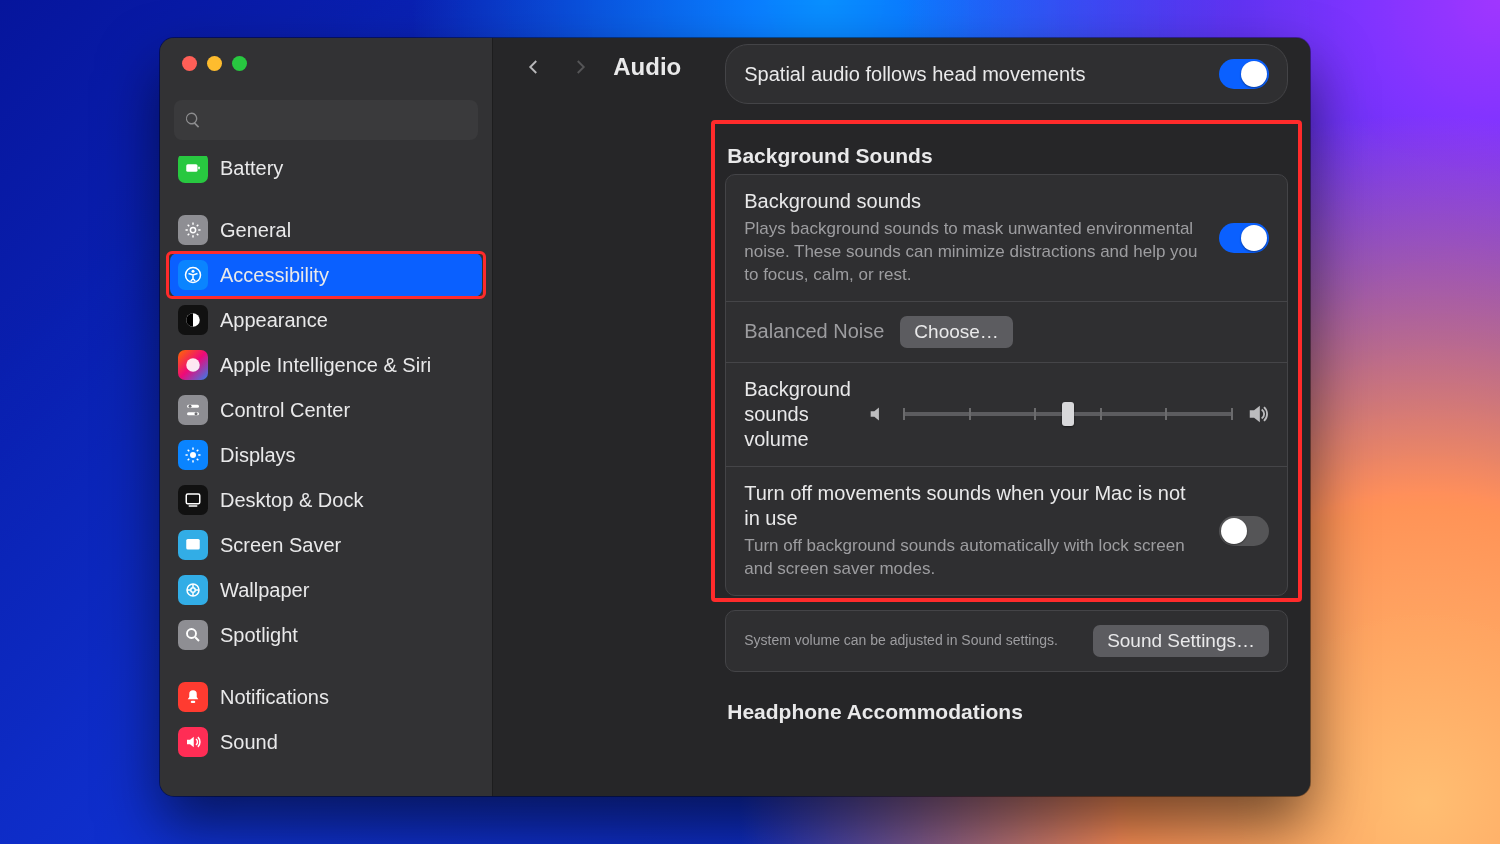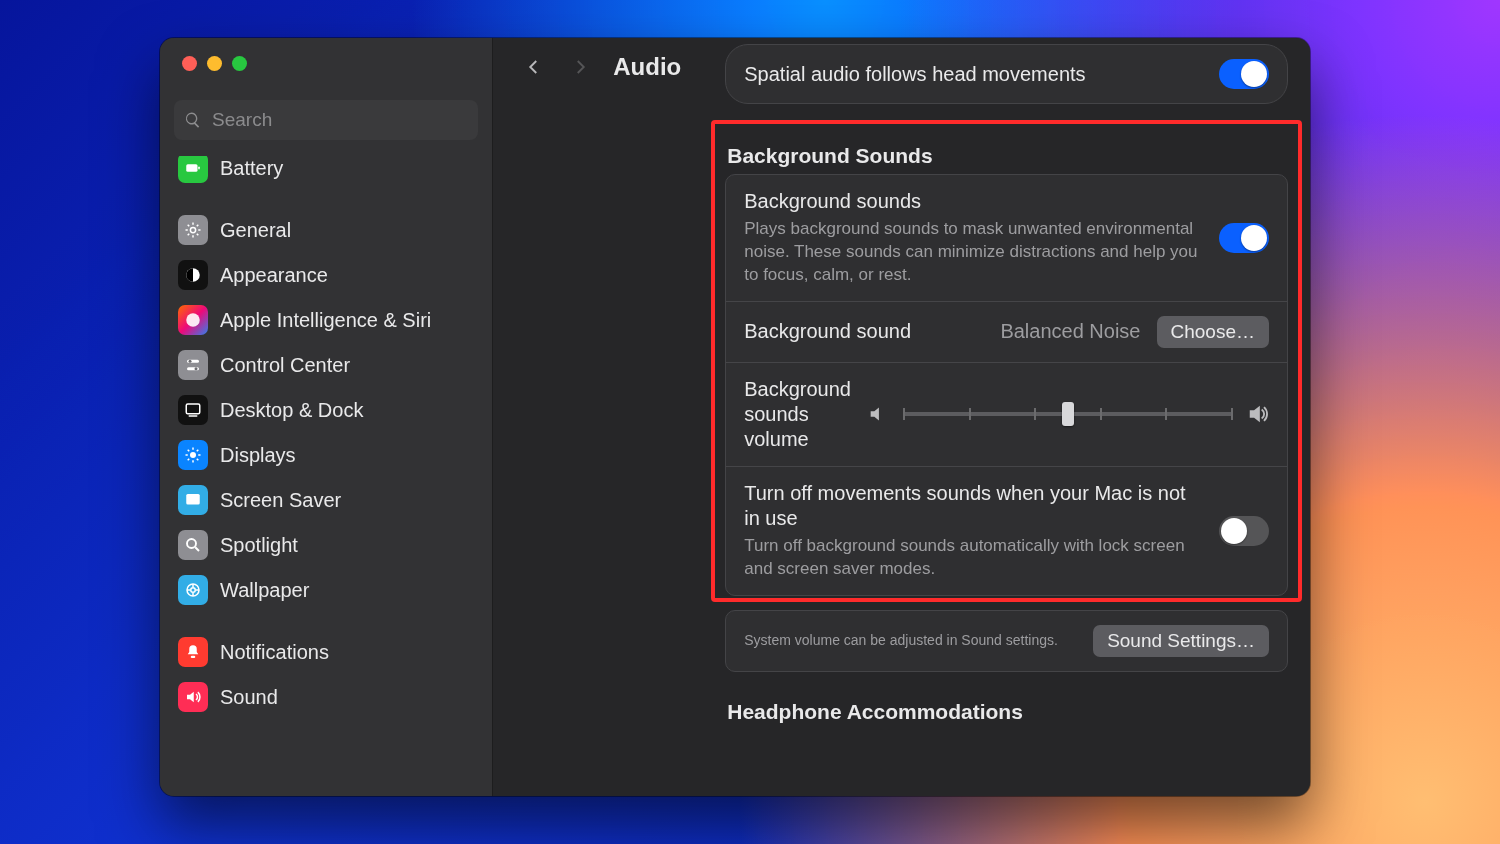--- a/index.html
+++ b/index.html
@@ -225,41 +225,48 @@
   <div class="sidebar">
     <div class="traffic">
       <div class="tl red"></div>
       <div class="tl yel"></div>
       <div class="tl grn"></div>
     </div>
     <div class="search-wrap">
       <svg viewBox="0 0 24 24">
           <path d="M10 2a8 8 0 015.29 13.71l5 5-1.58 1.58-5-5A8 8 0 1110 2zm0 2a6 6 0 100 12 6 6 0 000-12z"></path>
         </svg>
-      <input class="search-input" placeholder="Search" style="">
     </div>
     <div class="sb-scroll">
       <div class="sb-list" id="sb-list">
           <div class="sb-item">
             <div class="sb-icon" style="background: rgb(40, 200, 64);">
               <svg viewBox="0 0 24 24">
                 <use href="#i-battery"></use>
               </svg>
             </div>
             <span>Battery</span>
           </div>
           <div class="sb-gap"></div>
           <div class="sb-item">
             <div class="sb-icon" style="background: rgb(142, 142, 147);">
               <svg viewBox="0 0 24 24">
                 <use href="#i-gear"></use>
               </svg>
             </div>
             <span>General</span>
           </div>
+          <div class="sb-item selected highlight">
+            <div class="sb-icon" style="background: rgb(10, 132, 255);">
+              <svg viewBox="0 0 24 24">
+                <use href="#i-accessibility"></use>
+              </svg>
+            </div>
+            <span>Accessibility</span>
+          </div>
           <div class="sb-item">
             <div class="sb-icon" style="background: rgb(17, 17, 17);">
               <svg viewBox="0 0 24 24">
                 <use href="#i-appearance"></use>
               </svg>
             </div>
             <span>Appearance</span>
           </div>
           <div class="sb-item">
             <div class="sb-icon" style="background: linear-gradient(135deg, rgb(255, 106, 0), rgb(238, 9, 121), rgb(47, 128, 237));">
@@ -271,58 +278,58 @@
           </div>
           <div class="sb-item">
             <div class="sb-icon" style="background: rgb(142, 142, 147);">
               <svg viewBox="0 0 24 24">
                 <use href="#i-control"></use>
               </svg>
             </div>
             <span>Control Center</span>
           </div>
           <div class="sb-item">
+            <div class="sb-icon" style="background: rgb(10, 132, 255);">
+              <svg viewBox="0 0 24 24">
+                <use href="#i-displays"></use>
+              </svg>
+            </div>
+            <span>Displays</span>
+          </div>
+          <div class="sb-item">
             <div class="sb-icon" style="background: rgb(17, 17, 17);">
               <svg viewBox="0 0 24 24">
                 <use href="#i-dock"></use>
               </svg>
             </div>
             <span>Desktop &amp; Dock</span>
           </div>
           <div class="sb-item">
-            <div class="sb-icon" style="background: rgb(10, 132, 255);">
-              <svg viewBox="0 0 24 24">
-                <use href="#i-displays"></use>
-              </svg>
-            </div>
-            <span>Displays</span>
-          </div>
-          <div class="sb-item">
             <div class="sb-icon" style="background: rgb(50, 173, 230);">
               <svg viewBox="0 0 24 24">
                 <use href="#i-screensaver"></use>
               </svg>
             </div>
             <span>Screen Saver</span>
           </div>
           <div class="sb-item">
+            <div class="sb-icon" style="background: rgb(50, 173, 230);">
+              <svg viewBox="0 0 24 24">
+                <use href="#i-wallpaper"></use>
+              </svg>
+            </div>
+            <span>Wallpaper</span>
+          </div>
+          <div class="sb-item">
             <div class="sb-icon" style="background: rgb(142, 142, 147);">
               <svg viewBox="0 0 24 24">
                 <use href="#i-search"></use>
               </svg>
             </div>
             <span>Spotlight</span>
-          </div>
-          <div class="sb-item">
-            <div class="sb-icon" style="background: rgb(50, 173, 230);">
-              <svg viewBox="0 0 24 24">
-                <use href="#i-wallpaper"></use>
-              </svg>
-            </div>
-            <span>Wallpaper</span>
           </div>
           <div class="sb-gap"></div>
           <div class="sb-item">
             <div class="sb-icon" style="background: rgb(255, 59, 48);">
               <svg viewBox="0 0 24 24">
                 <use href="#i-bell"></use>
               </svg>
             </div>
             <span>Notifications</span>
           </div>
@@ -373,21 +380,20 @@
             <div class="label">
               <div>Background sounds</div>
               <div class="sub">Plays background sounds to mask unwanted environmental noise. These sounds can minimize distractions and help you to focus, calm, or rest.</div>
             </div>
             <div class="toggle on">
                 <div class="knob"></div>
               </div>
           </div>
 
           <div class="row">
-            <div class="label">Background sound</div>
             <div class="value-dim">Balanced Noise</div>
             <button class="btn">Choose…</button>
           </div>
 
           <div class="row">
             <div class="label">Background sounds volume</div>
             <div class="slider-wrap">
               <svg class="speaker" viewBox="0 0 24 24">
                   <path d="M4 9v6h4l5 4V5L8 9H4z"></path>
                 </svg>

